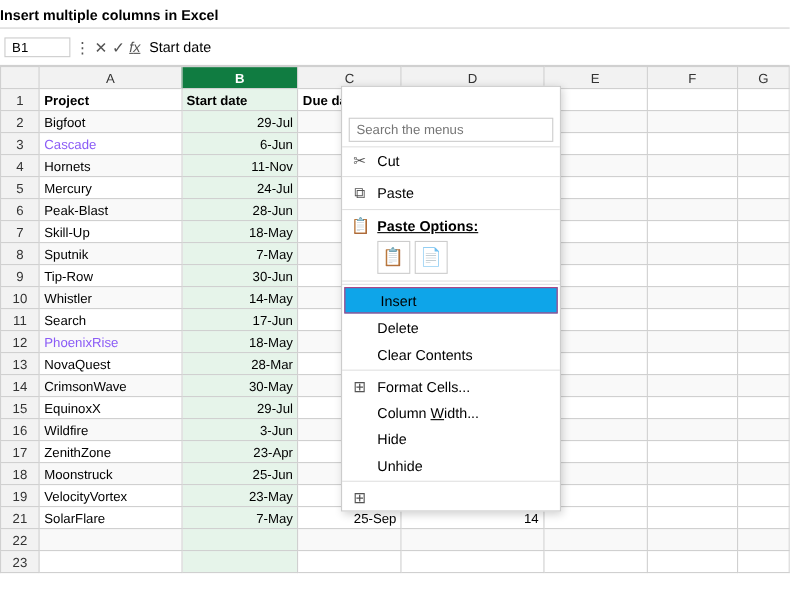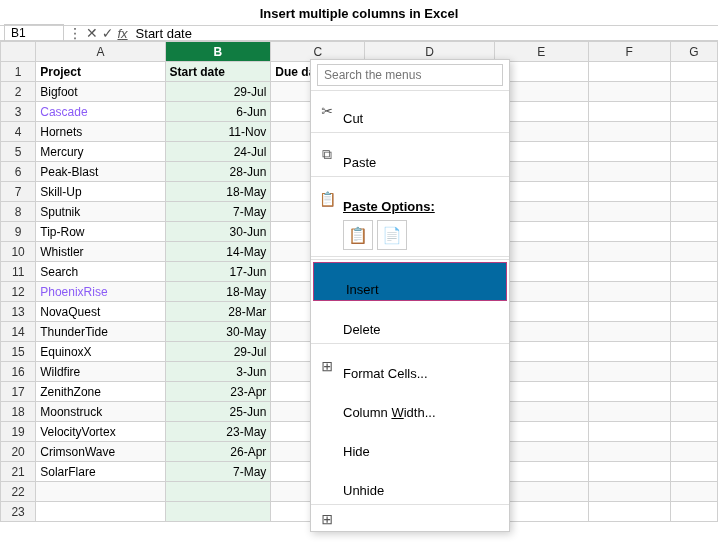--- a/index.html
+++ b/index.html
@@ -7,36 +7,35 @@
       font-family: 'Segoe UI', Arial, sans-serif;
       font-size: 13px;
       background: #fff;
       width: 718px;
       height: 558px;
       overflow: hidden;
     }
 
     
     .page-title {
-      text-align: center;
       font-size: 13px;
       font-weight: bold;
       padding: 6px 0 4px;
       color: #000;
     }
 
     
     .formula-bar {
       display: flex;
       align-items: center;
       border-top: 1px solid #d0d0d0;
       border-bottom: 1px solid #d0d0d0;
       padding: 3px 4px;
       gap: 4px;
-      height: 16px;
+      height: 35px;
     }
     .cell-ref {
       border: 1px solid #ccc;
       padding: 1px 6px;
       width: 60px;
       font-size: 12px;
       display: flex;
       align-items: center;
     }
     .formula-icons {
@@ -142,53 +141,53 @@
       width: 200px;
       background: #fff;
       border: 1px solid #ccc;
       box-shadow: 2px 2px 8px rgba(0,0,0,0.2);
       z-index: 100;
       font-size: 13px;
     }
     .ctx-search {
       padding: 4px 6px;
       border-bottom: 1px solid #e0e0e0;
+      margin-top: 24px;
     }
     .ctx-search input {
       width: 100%;
       border: 1px solid #ccc;
       padding: 3px 6px;
       font-size: 12px;
       outline: none;
     }
     .ctx-item {
       display: flex;
       align-items: center;
       padding: 4px 10px 4px 8px;
       cursor: pointer;
       color: #000;
       gap: 8px;
       min-height: 24px;
     }
     .ctx-item.highlighted {
-      background: #0369a1;
+      background: #0ea5e9;
       border: 1.5px solid #b83c7e;
       margin: 1px 2px;
       padding: 3px 8px;
     }
     .ctx-item .ctx-icon {
       width: 16px;
       text-align: center;
       font-size: 14px;
       color: #555;
       flex-shrink: 0;
     }
     .ctx-item .ctx-label {
       flex: 1;
-      margin-top: 16px;
     }
     .ctx-divider {
       border: none;
       border-top: 1px solid #e0e0e0;
       margin: 2px 0;
     }
     .ctx-paste-row {
       display: flex;
       gap: 4px;
       padding: 2px 10px 4px 32px;
@@ -384,21 +383,21 @@
           <td class="data-cell odd-row">NovaQuest</td>
           <td class="data-cell col-b-selected right-align">28-Mar</td>
           <td class="data-cell odd-row right-align">2-Oct</td>
           <td class="data-cell odd-row right-align">18</td>
           <td class="data-cell odd-row"></td>
           <td class="data-cell odd-row"></td>
           <td class="data-cell odd-row"></td>
         </tr>
         <tr>
           <td class="row-num">14</td>
-          <td class="data-cell even-row">ThunderTide</td>
+          <td class="data-cell even-row">CrimsonWave</td>
           <td class="data-cell col-b-selected right-align">30-May</td>
           <td class="data-cell even-row right-align">27-Sep</td>
           <td class="data-cell even-row right-align"></td>
           <td class="data-cell even-row"></td>
           <td class="data-cell even-row"></td>
           <td class="data-cell even-row"></td>
         </tr>
         <tr>
           <td class="row-num">15</td>
           <td class="data-cell odd-row">EquinoxX</td>
@@ -443,30 +442,20 @@
           <td class="row-num">19</td>
           <td class="data-cell odd-row">VelocityVortex</td>
           <td class="data-cell col-b-selected right-align">23-May</td>
           <td class="data-cell odd-row right-align">29-Oct</td>
           <td class="data-cell odd-row right-align">15</td>
           <td class="data-cell odd-row"></td>
           <td class="data-cell odd-row"></td>
           <td class="data-cell odd-row"></td>
         </tr>
         <tr>
-          <td class="row-num">20</td>
-          <td class="data-cell even-row">CrimsonWave</td>
-          <td class="data-cell col-b-selected right-align">26-Apr</td>
-          <td class="data-cell even-row right-align">17-Oct</td>
-          <td class="data-cell even-row right-align"></td>
-          <td class="data-cell even-row"></td>
-          <td class="data-cell even-row"></td>
-          <td class="data-cell even-row"></td>
-        </tr>
-        <tr>
           <td class="row-num">21</td>
           <td class="data-cell odd-row">SolarFlare</td>
           <td class="data-cell col-b-selected right-align">7-May</td>
           <td class="data-cell odd-row right-align">25-Sep</td>
           <td class="data-cell odd-row right-align">14</td>
           <td class="data-cell odd-row"></td>
           <td class="data-cell odd-row"></td>
           <td class="data-cell odd-row"></td>
         </tr>
         <tr>
@@ -518,20 +507,24 @@
         <hr class="ctx-divider">
         <hr class="ctx-divider">
         <div class="ctx-item highlighted">
           <span class="ctx-icon"></span>
           <span class="ctx-label">Insert</span>
         </div>
         <div class="ctx-item">
           <span class="ctx-icon"></span>
           <span class="ctx-label">Delete</span>
         </div>
+        <div class="ctx-item">
+          <span class="ctx-icon"></span>
+          <span class="ctx-label">Clear Contents</span>
+        </div>
         <hr class="ctx-divider">
         <div class="ctx-item">
           <span class="ctx-icon">⊞</span>
           <span class="ctx-label">Format Cells...</span>
         </div>
         <div class="ctx-item">
           <span class="ctx-icon"></span>
           <span class="ctx-label">Column <span style="text-decoration:underline">W</span>idth...</span>
         </div>
         <div class="ctx-item">

